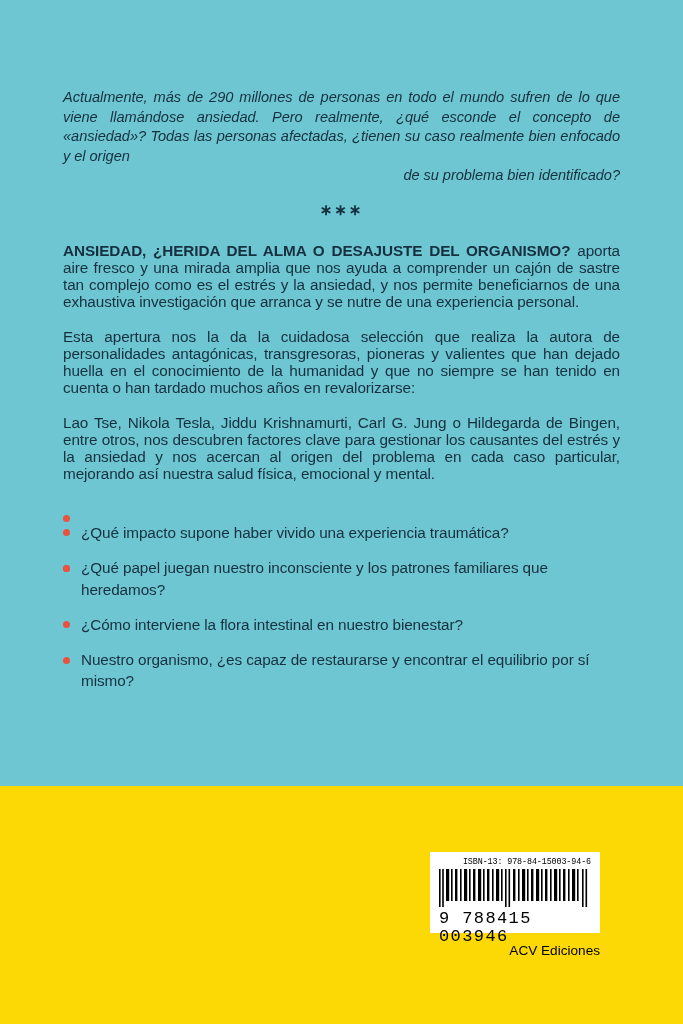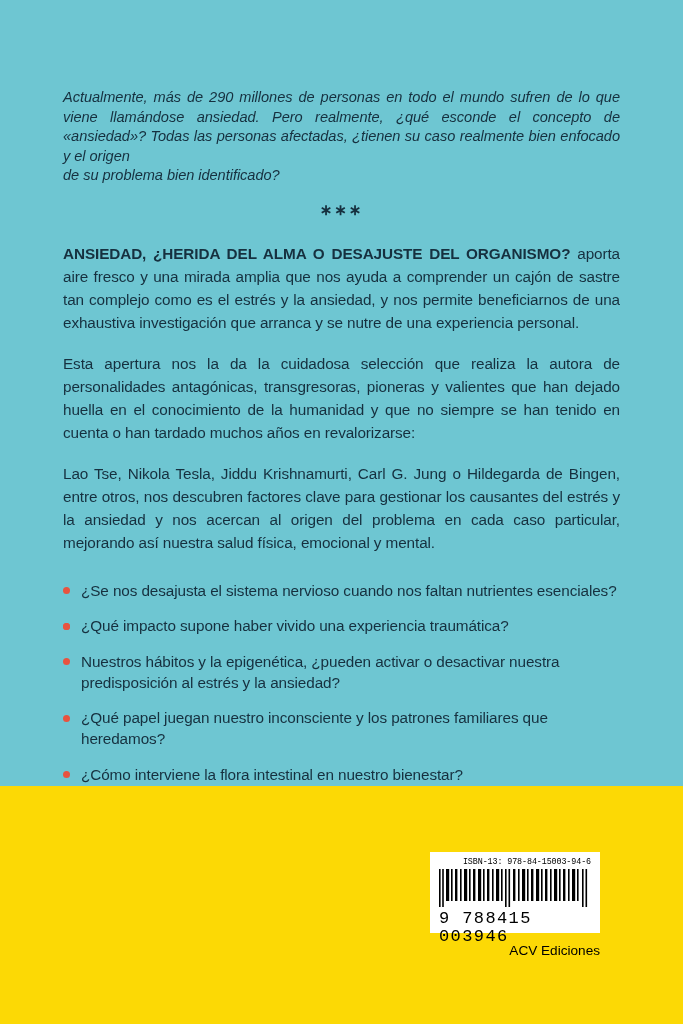--- a/index.html
+++ b/index.html
@@ -37,37 +37,37 @@
     padding-top: 88px;
     font-style: italic;
     font-size: 14.6px;
     line-height: 19.6px;
     color: #16303f;
     text-align: justify;
     letter-spacing: -0.05px;
   }
   .intro .last-line {
     display: block;
-    text-align: left;
+    text-align: right;
   }
 
   .asterisks {
     margin: 15px 0 0 0;
     text-align: center;
     font-size: 15px;
     letter-spacing: 2px;
     color: #16303f;
     font-weight: 700;
   }
 
   .body-par {
     margin: 0;
     padding-top: 18px;
     font-size: 15.3px;
-    line-height: 23px;
+    line-height: 17px;
     color: #16303f;
     text-align: justify;
     letter-spacing: -0.1px;
   }
   .body-par.first {
     padding-top: 23px;
   }
   .body-par b {
     font-weight: 700;
   }
@@ -209,32 +209,27 @@
       <b>ANSIEDAD, ¿HERIDA DEL ALMA O DESAJUSTE DEL ORGANISMO?</b><span> aporta aire fresco y una mirada amplia que nos ayuda a comprender un cajón de sastre tan complejo como es el estrés y la ansiedad, y nos permite beneficiarnos de una exhaustiva investigación que arranca y se nutre de una experiencia personal.</span>
     </p>
 
     <p class="body-par">Esta apertura nos la da la cuidadosa selección que realiza la autora de personalidades antagónicas, transgresoras, pioneras y valientes que han dejado huella en el conocimiento de la humanidad y que no siempre se han tenido en cuenta o han tardado muchos años en revalorizarse:</p>
 
     <p class="body-par">Lao Tse, Nikola Tesla, Jiddu Krishnamurti, Carl G. Jung o Hildegarda de Bingen, entre otros, nos descubren factores clave para gestionar los causantes del estrés y la ansiedad y nos acercan al origen del problema en cada caso particular, mejorando así nuestra salud física, emocional y mental.</p>
 
     <ul class="qlist">
       <li>
         <span class="bullet-dot"></span>
-        <span>¿Se nos desajusta el sistema nervioso cuando nos faltan nutrientes esenciales?</span>
-      </li>
-      <li>
-        <span class="bullet-dot"></span>
       </li>
       <li>
         <span class="bullet-dot"></span>
         <span>¿Qué impacto supone haber vivido una experiencia traumática?</span>
       </li>
       <li>
         <span class="bullet-dot"></span>
-        <span>Nuestros hábitos y la epigenética, ¿pueden activar o desactivar nuestra predisposición al estrés y la ansiedad?</span>
       </li>
       <li>
         <span class="bullet-dot"></span>
         <span>¿Qué papel juegan nuestro inconsciente y los patrones familiares que heredamos?</span>
       </li>
       <li>
         <span class="bullet-dot"></span>
         <span>¿Cómo interviene la flora intestinal en nuestro bienestar?</span>
       </li>
       <li>

